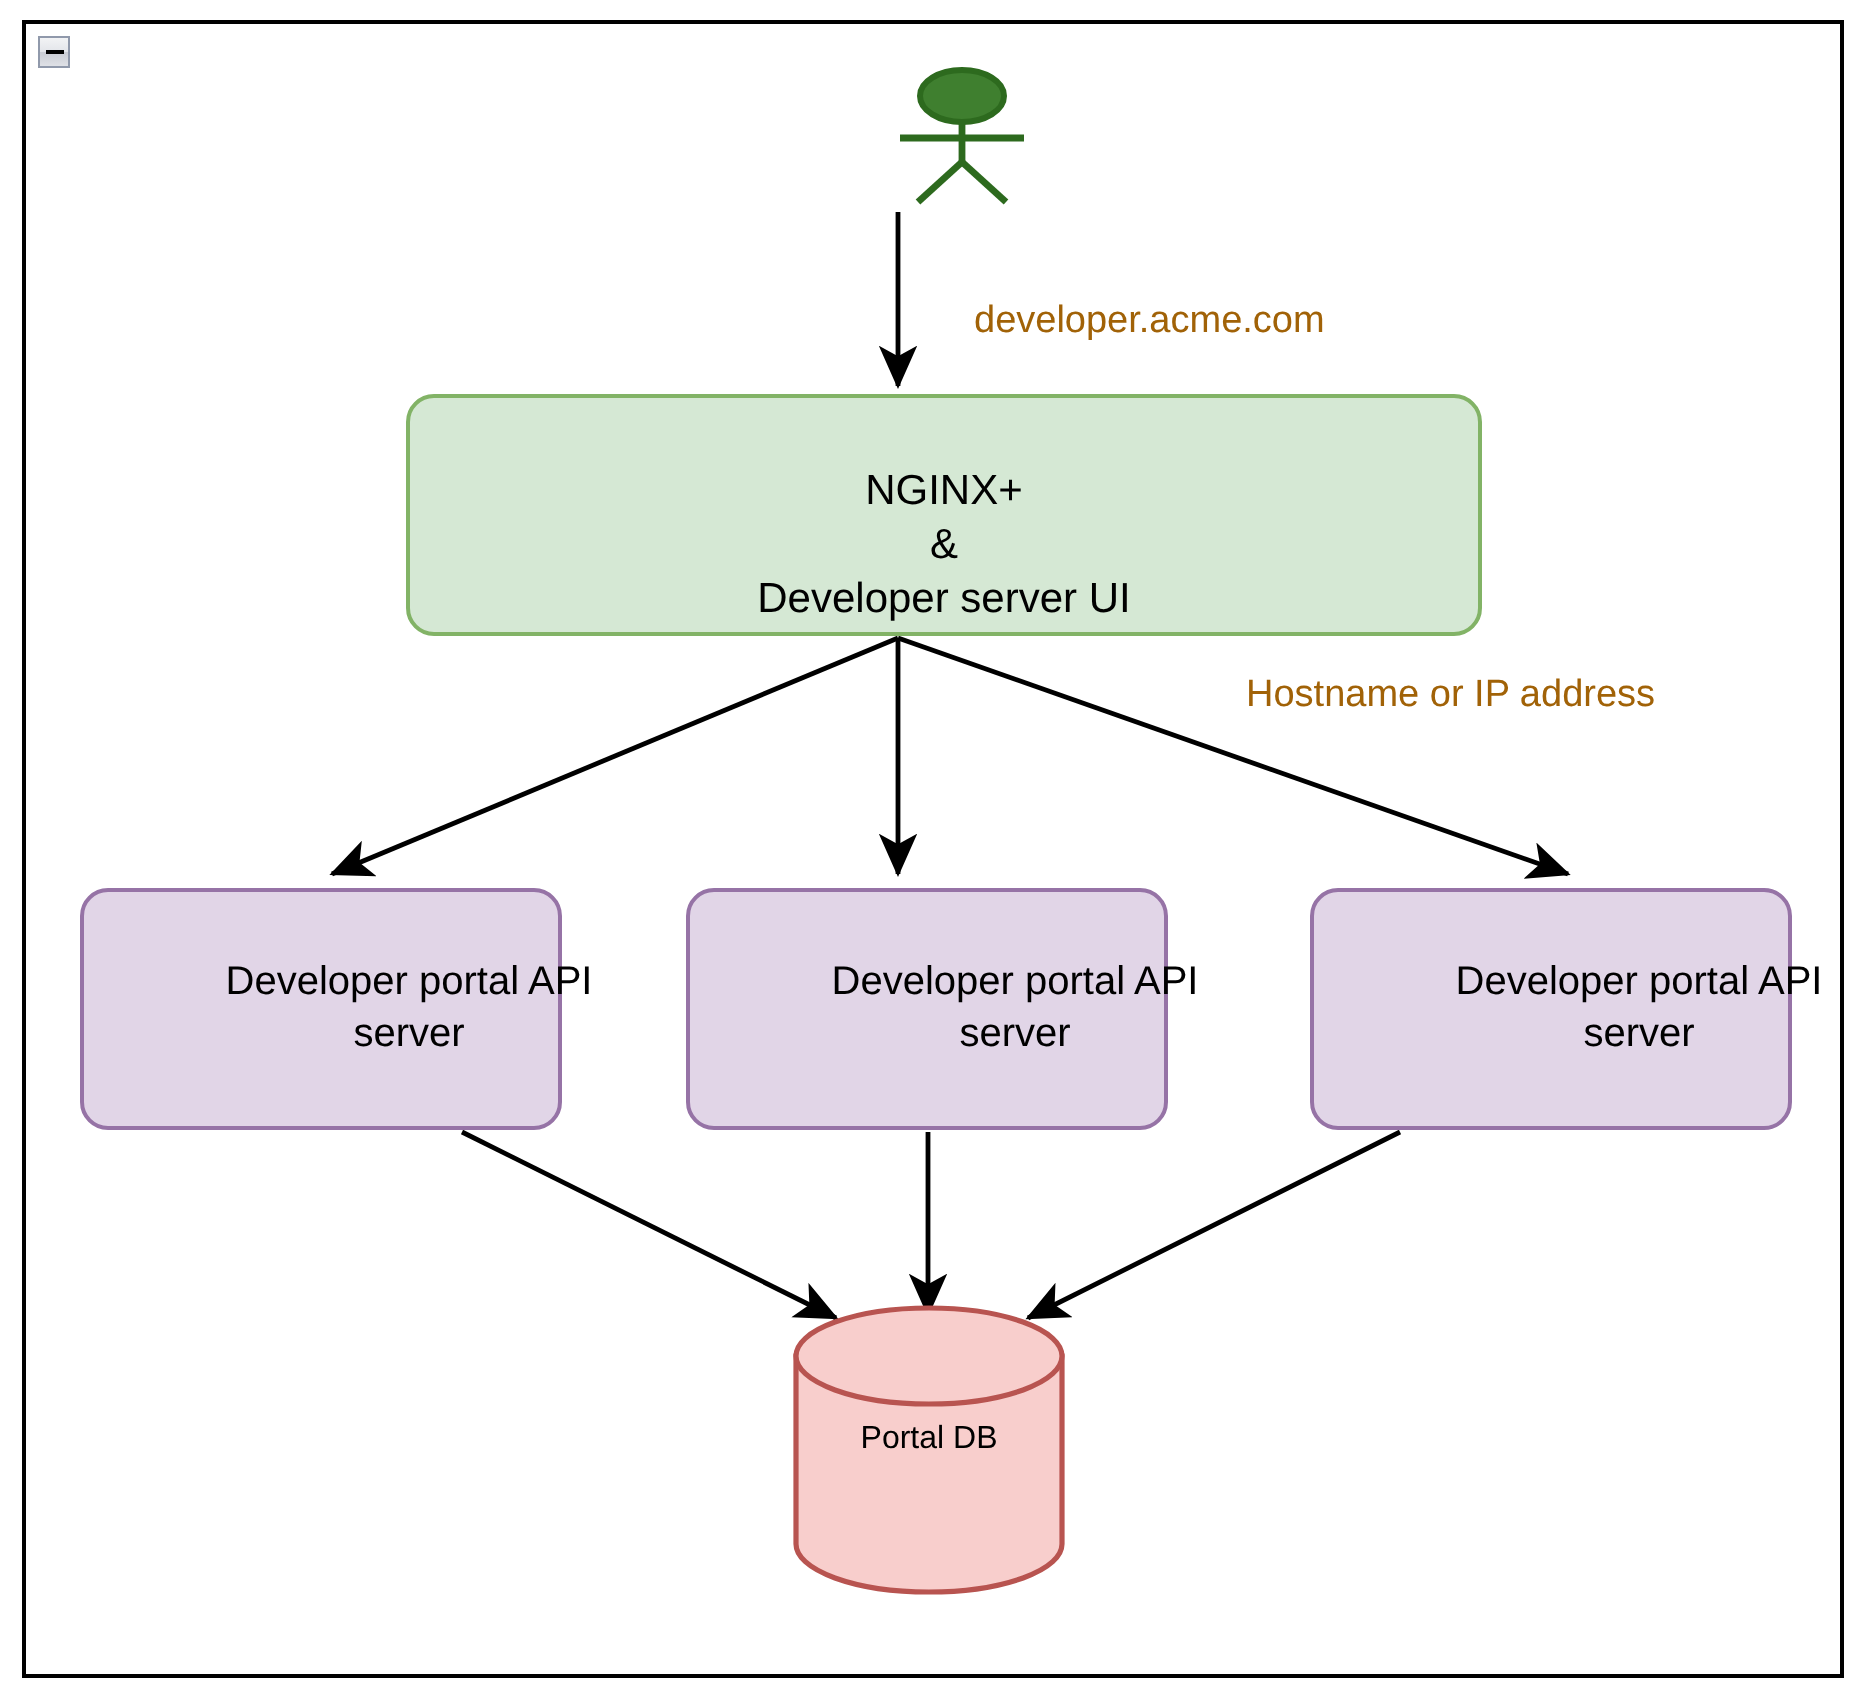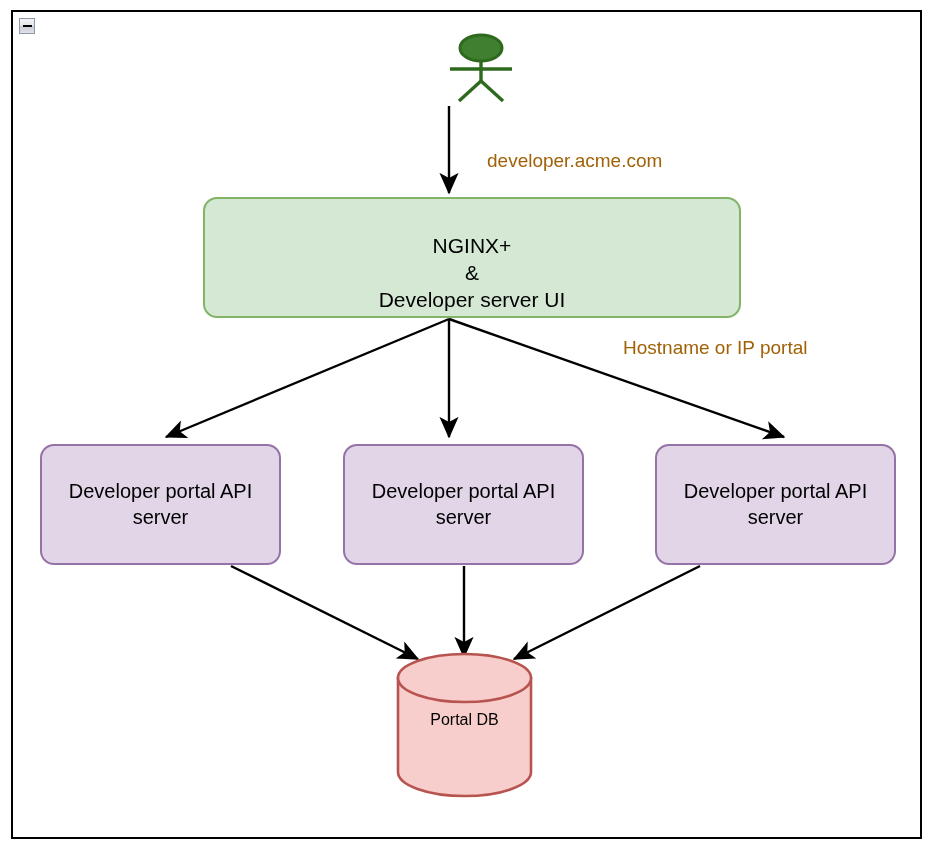--- a/index.html
+++ b/index.html
@@ -97,20 +97,21 @@
     width: 538px;
     height: 121px;
     font-size: 21px;
     margin-top: 16px;
   }
   .txt-api {
     top: 444px;
     width: 241px;
     height: 121px;
     font-size: 20px;
+    margin-left: 44px;
   }
   #api-label-1 { left: 40px; }
   #api-label-2 { left: 343px; }
   #api-label-3 { left: 655px; }
   .txt-db {
     left: 398px;
     top: 690px;
     width: 133px;
     height: 60px;
     font-size: 16px;
@@ -188,13 +189,13 @@
 <div class="node-text txt-api" id="api-label-3">
   <div>
     <div>Developer portal API</div>
     <div>server</div>
   </div>
 </div>
 
 <div class="node-text txt-db">Portal DB</div>
 
 <div class="edge-label" id="label-domain">developer.acme.com</div>
-<div class="edge-label" id="label-hostname">Hostname or IP portal</div>
+<div class="edge-label" id="label-hostname">Hostname or IP address</div>
 
 </body></html>

